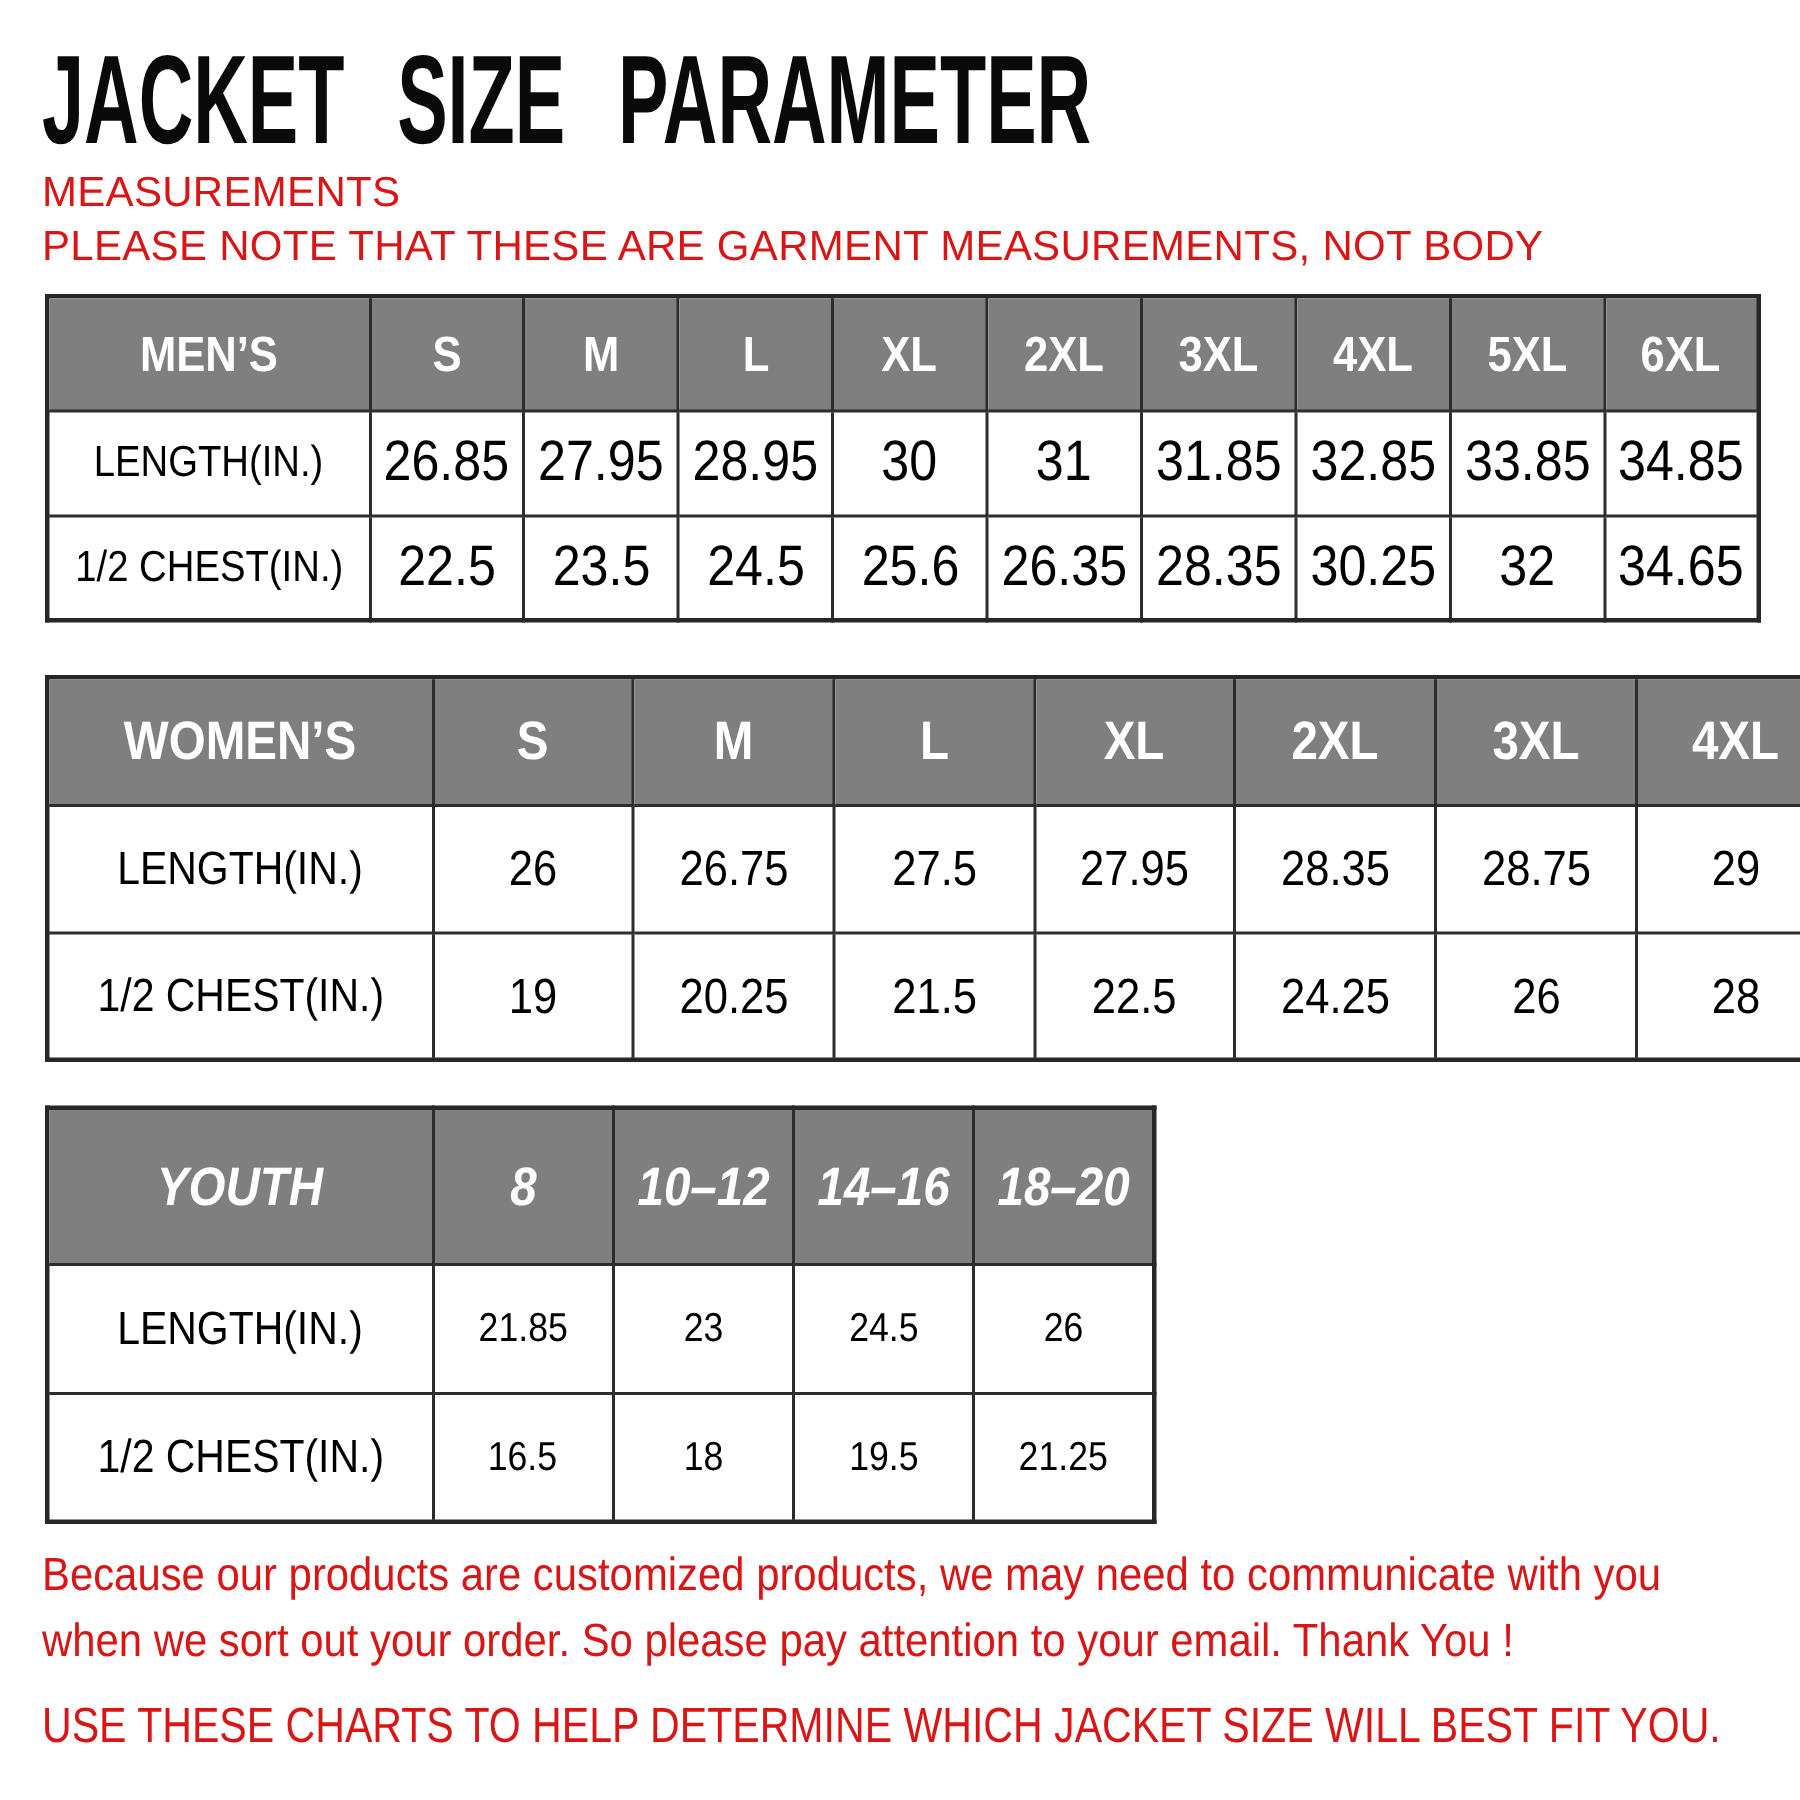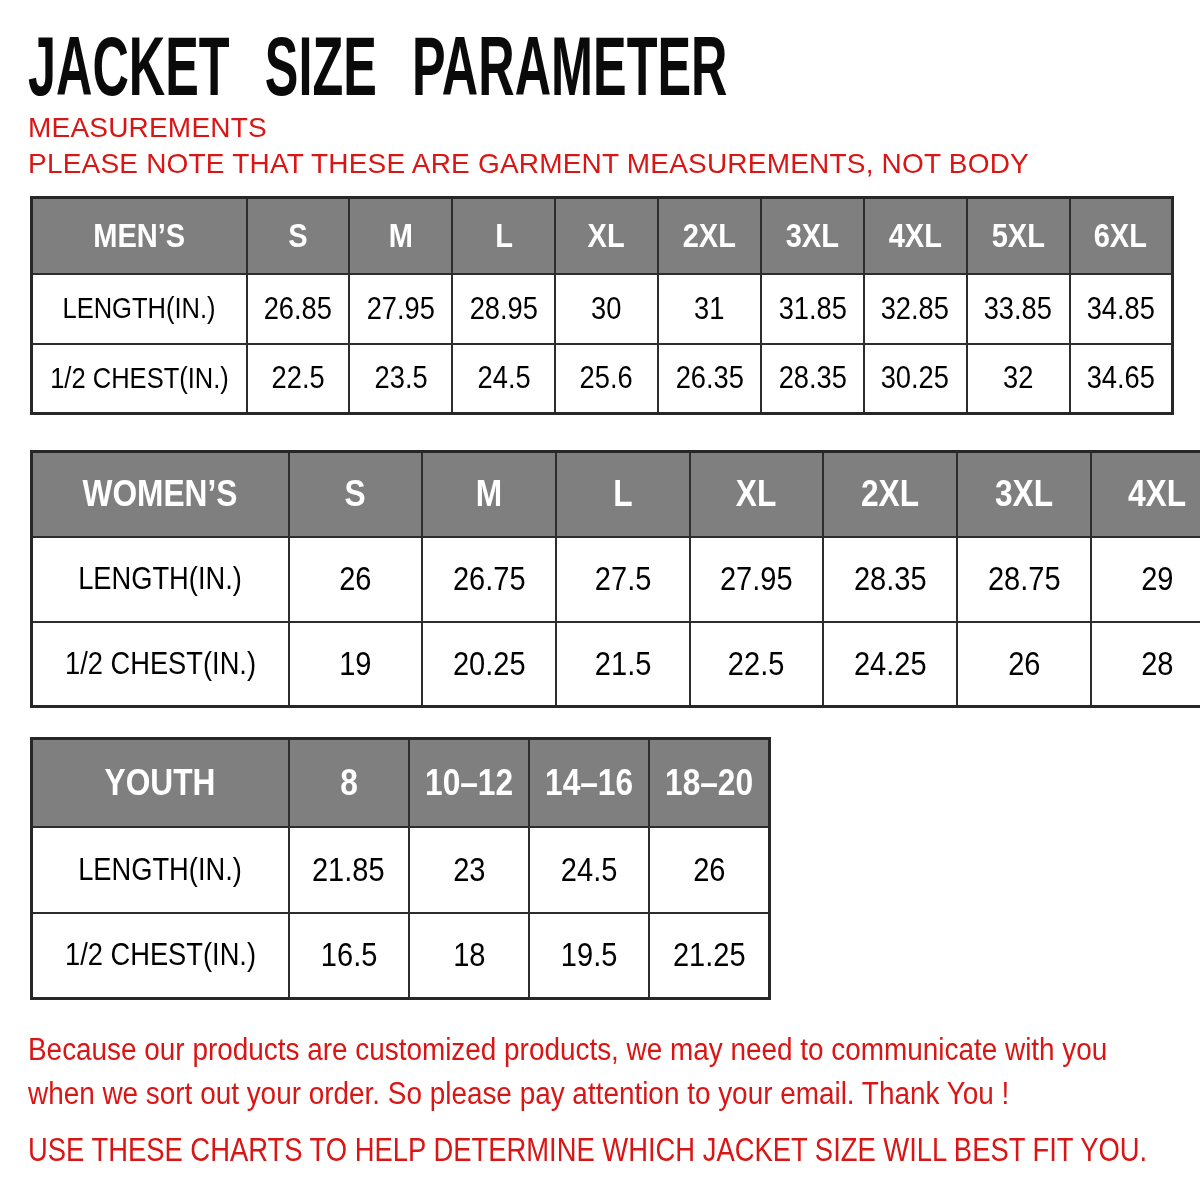--- a/index.html
+++ b/index.html
@@ -27,36 +27,36 @@
     border:2px solid #2d2d2d; text-align:center; vertical-align:middle; padding:0; overflow:hidden;
   }
   .size-table th { background:#7f7f7f; color:#ffffff; font-weight:bold; }
   .v { display:inline-block; transform:scaleX(0.88); transform-origin:center; white-space:nowrap; }
 
   #mens-table   { left:30px; top:196px; width:1144px; height:216px; }
   #mens-table .label-col { width:215px; }
   #mens-table thead tr { height:76px; }
   #mens-table tbody tr { height:70px; }
   #mens-table th { font-size:33px; }
-  #mens-table td { font-size:31px; }
+  #mens-table td { font-size:38px; }
   #mens-table td.row-label { font-size:29px; }
 
   #womens-table { left:30px; top:450px; width:1196px; height:255px; }
   #womens-table .label-col { width:257px; }
   #womens-table tr { height:85px; }
   #womens-table th { font-size:36px; }
   #womens-table td { font-size:33px; }
   #womens-table td.row-label { font-size:31px; }
 
   #youth-table  { left:30px; top:737px; width:741px; height:260px; }
   #youth-table .label-col { width:257px; }
-  #youth-table thead tr { height:88px; }
+  #youth-table thead tr { height:104px;font-style:italic; }
   #youth-table tbody tr { height:86px; }
   #youth-table th { font-size:36px; }
-  #youth-table td { font-size:33px; }
+  #youth-table td { font-size:27px; }
   #youth-table td.row-label { font-size:31px; }
 
   .footer-main {
     position:absolute; left:28px; top:1028px; color:#d91616;
     font-size:31px; line-height:44px;
     transform:scaleX(0.90); transform-origin:left top;
   }
   .footer-caps {
     position:absolute; left:28px; top:1130px; color:#d91616;
     font-size:33px; line-height:40px; white-space:nowrap;

